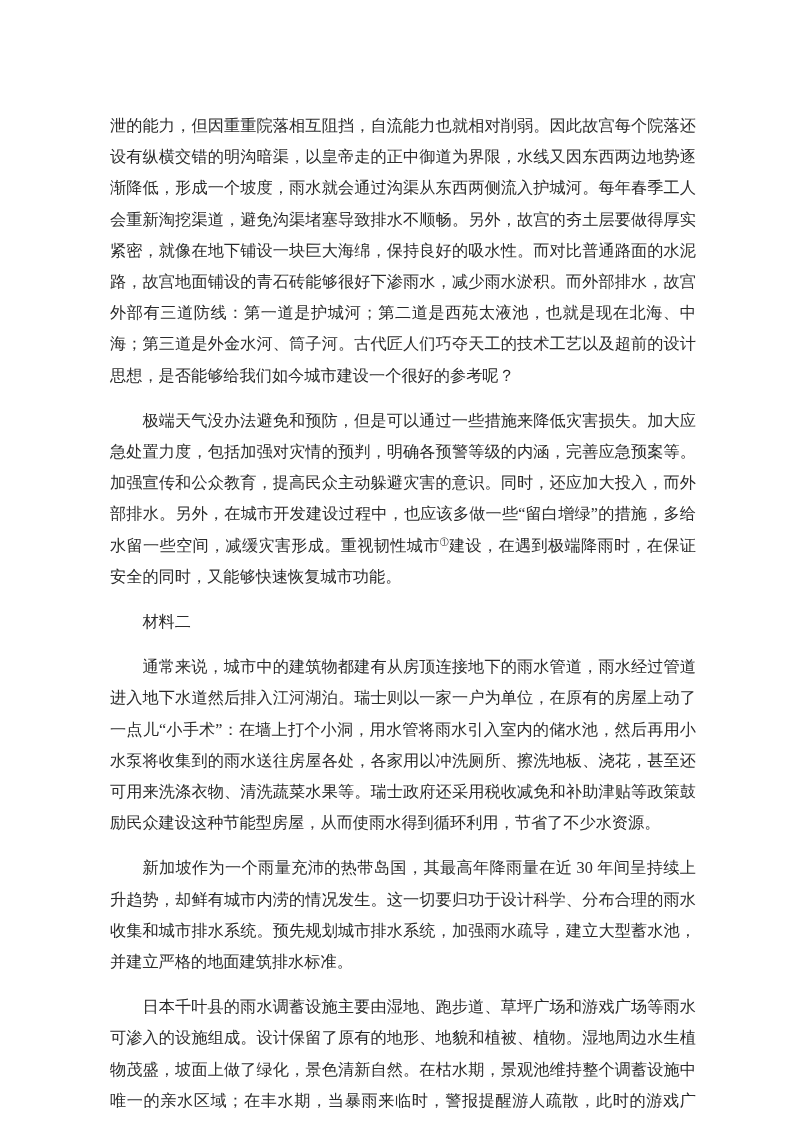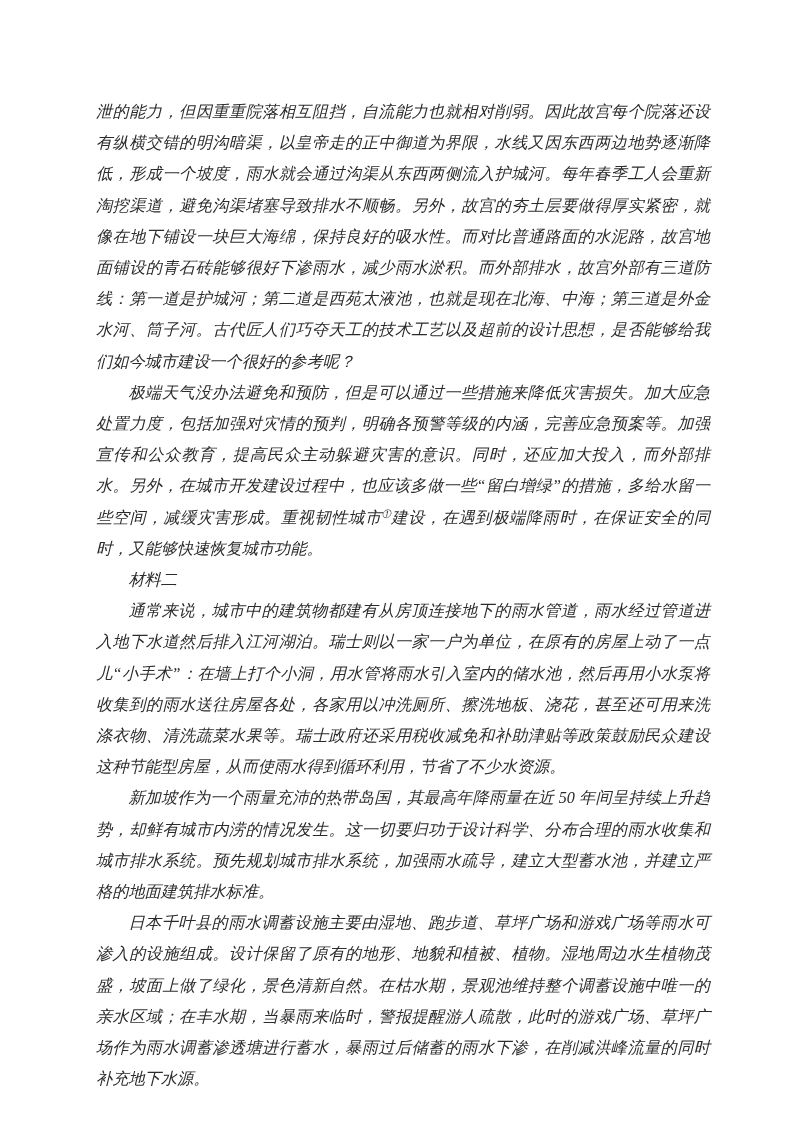--- a/index.html
+++ b/index.html
@@ -20,24 +20,23 @@
     top: 97px;
     width: 614px;
     font-family: "Liberation Serif", "DejaVu Serif", serif;
     font-size: 16.2px;
     line-height: 31.2px;
     color: #2b2b2b;
     text-align: justify;
     text-justify: inter-ideograph;
   }
   .para {
-    margin: 0;
+    margin: 14px;
     padding: 0;
     text-indent: 2em;
-    font-style: italic;
   }
   .para.no-indent {
     text-indent: 0;
   }
   .para.attribution {
     text-indent: 0;
     text-align: right;
   }
   .para.heading {
     text-indent: 2em;
@@ -69,19 +68,19 @@
 
     <p class="para no-indent">泄的能力，但因重重院落相互阻挡，自流能力也就相对削弱。因此故宫每个院落还设有纵横交错的明沟暗渠，以皇帝走的正中御道为界限，水线又因东西两边地势逐渐降低，形成一个坡度，雨水就会通过沟渠从东西两侧流入护城河。每年春季工人会重新淘挖渠道，避免沟渠堵塞导致排水不顺畅。另外，故宫的夯土层要做得厚实紧密，就像在地下铺设一块巨大海绵，保持良好的吸水性。而对比普通路面的水泥路，故宫地面铺设的青石砖能够很好下渗雨水，减少雨水淤积。而外部排水，故宫外部有三道防线：第一道是护城河；第二道是西苑太液池，也就是现在北海、中海；第三道是外金水河、筒子河。古代匠人们巧夺天工的技术工艺以及超前的设计思想，是否能够给我们如今城市建设一个很好的参考呢？</p>
 
     <p class="para"><span>极端天气没办法避免和预防，但是可以通过一些措施来降低灾害损失。加大应急处置力度，包括加强对灾情的预判，明确各预警等级的内涵，完善应急预案等。加强宣传和公众教育，提高民众主动躲避灾害的意识。同时，还应加大投入，而外部排水。另外，在城市开发建设过程中，也应该多做一些“留白增绿”的措施，多给水留一些空间，减缓灾害形成。重视韧性城市</span><sup class="note">①</sup><span>建设，在遇到极端降雨时，在保证安全的同时，又能够快速恢复城市功能。</span></p>
 
 
     <p class="para heading">材料二</p>
 
     <p class="para">通常来说，城市中的建筑物都建有从房顶连接地下的雨水管道，雨水经过管道进入地下水道然后排入江河湖泊。瑞士则以一家一户为单位，在原有的房屋上动了一点儿“小手术”：在墙上打个小洞，用水管将雨水引入室内的储水池，然后再用小水泵将收集到的雨水送往房屋各处，各家用以冲洗厕所、擦洗地板、浇花，甚至还可用来洗涤衣物、清洗蔬菜水果等。瑞士政府还采用税收减免和补助津贴等政策鼓励民众建设这种节能型房屋，从而使雨水得到循环利用，节省了不少水资源。</p>
 
-    <p class="para">新加坡作为一个雨量充沛的热带岛国，其最高年降雨量在近 50 年间呈持续上升趋势，却鲜有城市内涝的情况发生。这一切要归功于设计科学、分布合理的雨水收集和城市排水系统。预先规划城市排水系统，加强雨水疏导，建立大型蓄水池，并建立严格的地面建筑排水标准。</p>
+    <p class="para">新加坡作为一个雨量充沛的热带岛国，其最高年降雨量在近 30 年间呈持续上升趋势，却鲜有城市内涝的情况发生。这一切要归功于设计科学、分布合理的雨水收集和城市排水系统。预先规划城市排水系统，加强雨水疏导，建立大型蓄水池，并建立严格的地面建筑排水标准。</p>
 
     <p class="para">日本千叶县的雨水调蓄设施主要由湿地、跑步道、草坪广场和游戏广场等雨水可渗入的设施组成。设计保留了原有的地形、地貌和植被、植物。湿地周边水生植物茂盛，坡面上做了绿化，景色清新自然。在枯水期，景观池维持整个调蓄设施中唯一的亲水区域；在丰水期，当暴雨来临时，警报提醒游人疏散，此时的游戏广场、草坪广场作为雨水调蓄渗透塘进行蓄水，暴雨过后储蓄的雨水下渗，在削减洪峰流量的同时补充地下水源。</p>
 
   </main>
 
 </div>
 
 </body></html>

